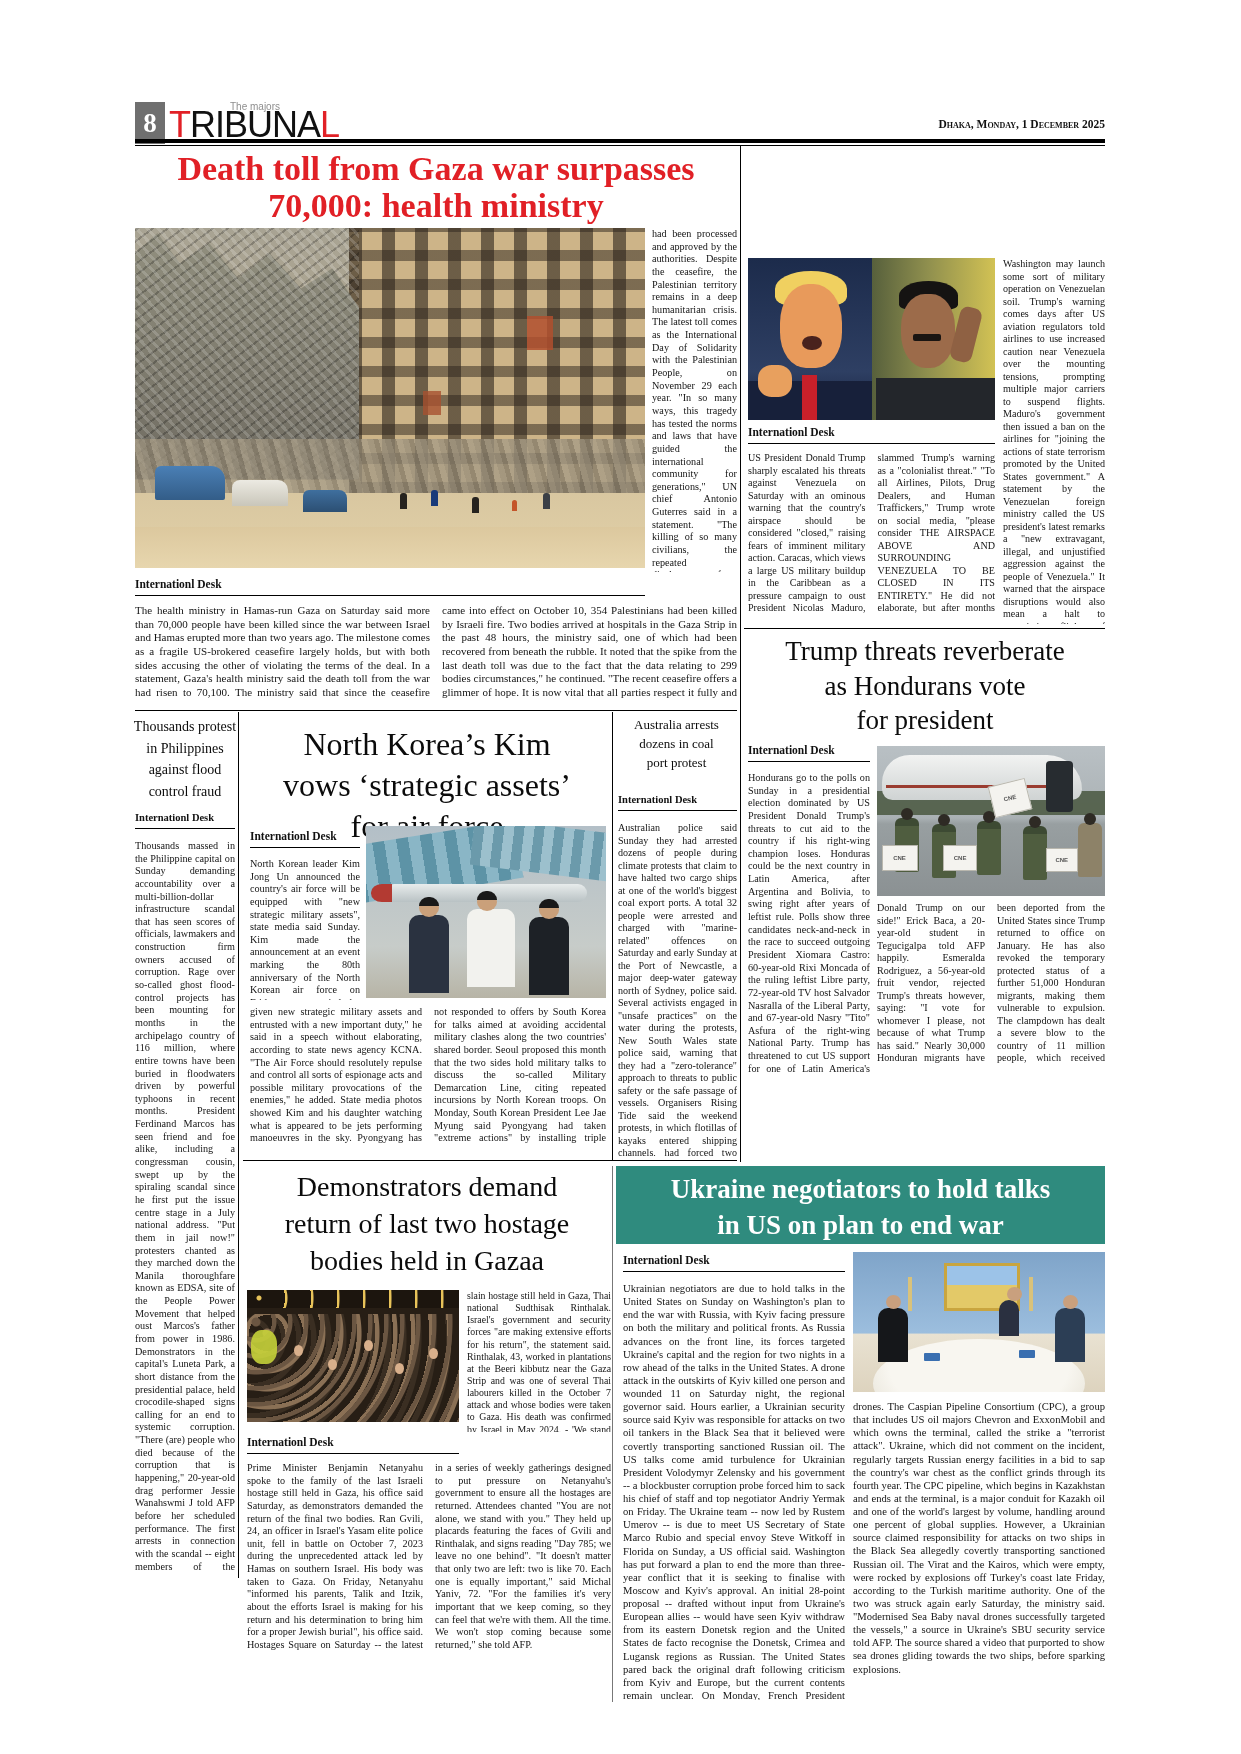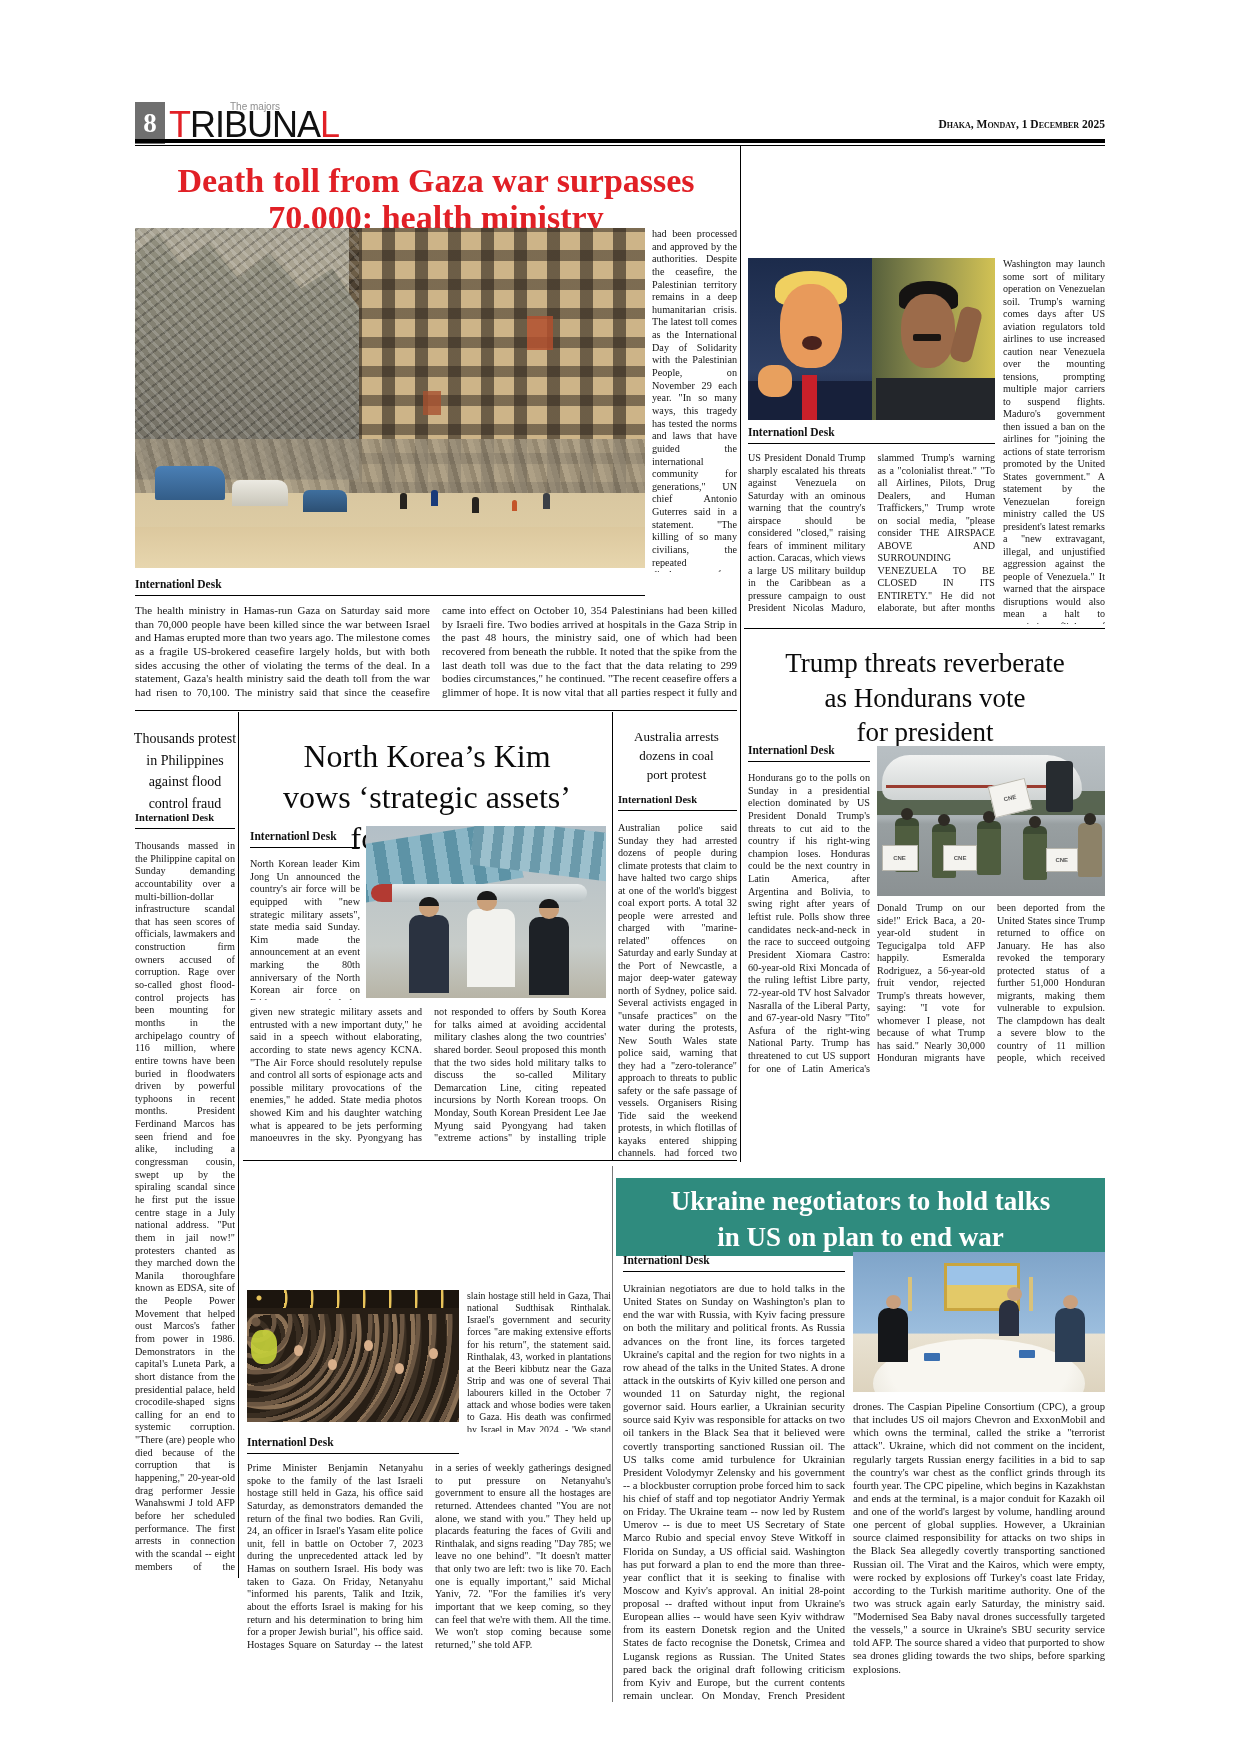--- a/index.html
+++ b/index.html
@@ -2,21 +2,21 @@
 <html><head>
 <meta charset="utf-8">
 <style>
   html,body{margin:0;padding:0;background:#e9e9e9;}
   #page{position:relative;width:1241px;height:1754px;background:#ffffff;margin:0 auto;
         font-family:"Liberation Serif",serif;color:#111;overflow:hidden;}
   .abs{position:absolute;}
   .rule-h{position:absolute;background:#000;}
   .rule-v{position:absolute;background:#000;width:1.2px;}
   .hl{font-family:"Liberation Serif",serif;text-align:center;white-space:pre-line;
-      font-weight:400;color:#0b0b0b;line-height:1.28;margin-top:12px;}
+      font-weight:400;color:#0b0b0b;line-height:1.28;}
   .hl.red{color:#e12026;font-weight:bold;line-height:1.1;}
   .desk{font-weight:bold;font-size:11.5px;border-bottom:1.6px solid #000;padding-bottom:5px;}
   .body{font-size:11px;line-height:1.24;text-align:justify;overflow:hidden;color:#141414;}
   .cols2{column-count:2;column-gap:12px;}
   .photo{position:absolute;overflow:hidden;background:#bbb;}
   .photo *{position:absolute;}
   
   .m8{background:#6f6f6f;color:#fff;text-align:center;font-weight:bold;
       font-family:"Liberation Serif",serif;}
   .mast{font-family:"Liberation Sans",sans-serif;font-weight:normal;letter-spacing:-1px;}
@@ -212,20 +212,23 @@
   <div class="abs body cols2" style="left:250px;top:1006px;width:356px;height:150px;font-size:10.2px;">given new strategic military assets and entrusted with a new important duty," he said in a speech without elaborating, according to state news agency KCNA. "The Air Force should resolutely repulse and control all sorts of espionage acts and possible military provocations of the enemies," he added. State media photos showed Kim and his daughter watching what is appeared to be jets performing manoeuvres in the sky. Pyongyang has not responded to offers by South Korea for talks aimed at avoiding accidental military clashes along the two countries' shared border. Seoul proposed this month that the two sides hold military talks to discuss the so-called Military Demarcation Line, citing repeated incursions by North Korean troops. On Monday, South Korean President Lee Jae Myung said Pyongyang had taken "extreme actions" by installing triple layers of barbed-wire fences along the border. "We have now reached a situation where we do not know when an accidental clash may occur," Lee warned. "All lines of connection have been cut. They are refusing all dialogue and contact. It is a very dangerous state," he said.</div>
 
   <div class="abs hl" style="left:616px;top:716px;width:121px;font-size:13px;line-height:1.45;">Australia arrests
 dozens in coal
 port protest</div>
   <div class="abs desk" style="left:618px;top:794px;width:119px;font-size:10.5px;">Internationl Desk</div>
   <div class="abs body" style="left:618px;top:822px;width:119px;height:334px;font-size:10.1px;">Australian police said Sunday they had arrested dozens of people during climate protests that claim to have halted two cargo ships at one of the world's biggest coal export ports. A total 32 people were arrested and charged with "marine-related" offences on Saturday and early Sunday at the Port of Newcastle, a major deep-water gateway north of Sydney, police said. Several activists engaged in "unsafe practices" on the water during the protests, New South Wales state police said, warning that they had a "zero-tolerance" approach to threats to public safety or the safe passage of vessels. Organisers Rising Tide said the weekend protests, in which flotillas of kayaks entered shipping channels, had forced two coal ships to turn around without entering the port. Nearly 100 kayaks entered the shipping channel again on Sunday, it said.</div>
 
   <div class="rule-h" style="left:243px;top:1160px;width:494px;height:1.2px;"></div>
 
+  <div class="abs hl" style="left:243px;top:1168px;width:368px;font-size:28px;line-height:1.33;">Demonstrators demand
+return of last two hostage
+bodies held in Gazaa</div>
 
   <div class="photo ph-crowd" style="left:247px;top:1290px;width:212px;height:132px;">
     <div class="lights"></div>
     <div class="heads"></div>
     <div class="vest"></div>
     <div class="face" style="left:38%;top:52%;"></div>
     <div class="face" style="left:55%;top:38%;"></div>
     <div class="face" style="left:22%;top:42%;"></div>
     <div class="face" style="left:70%;top:55%;"></div>
     <div class="face" style="left:86%;top:44%;"></div>

